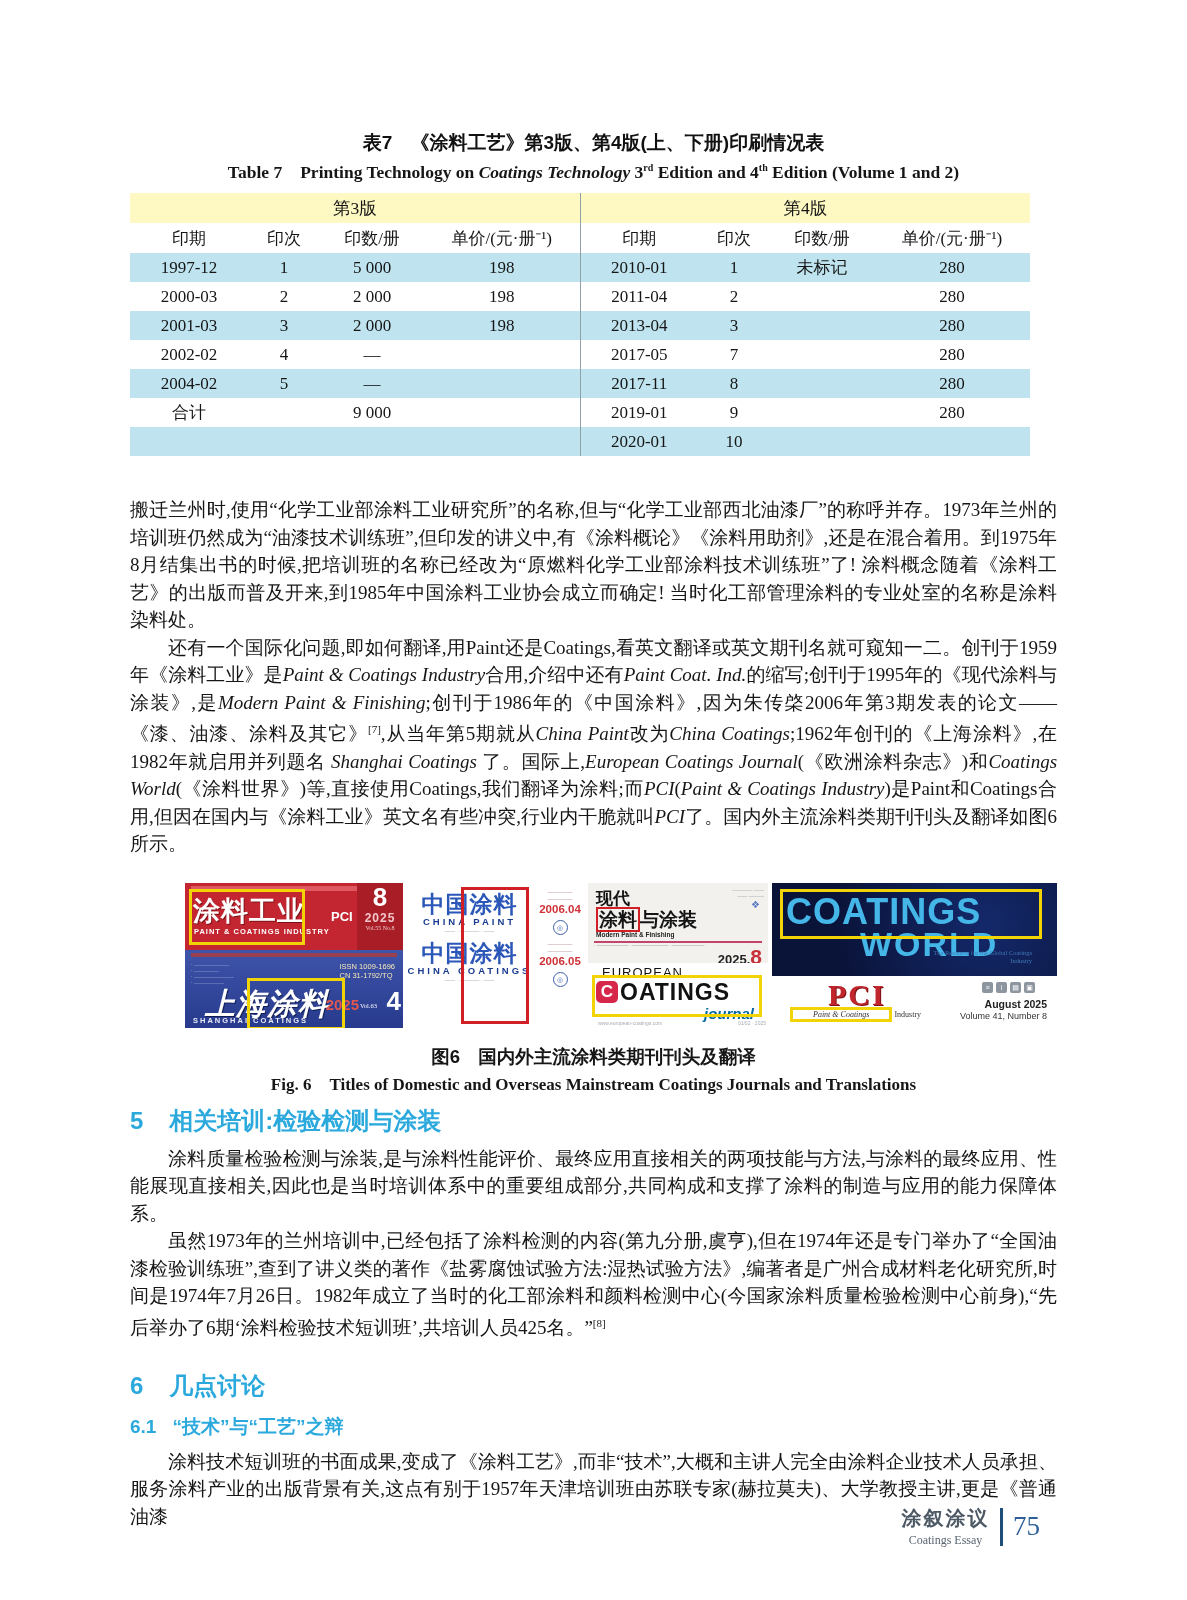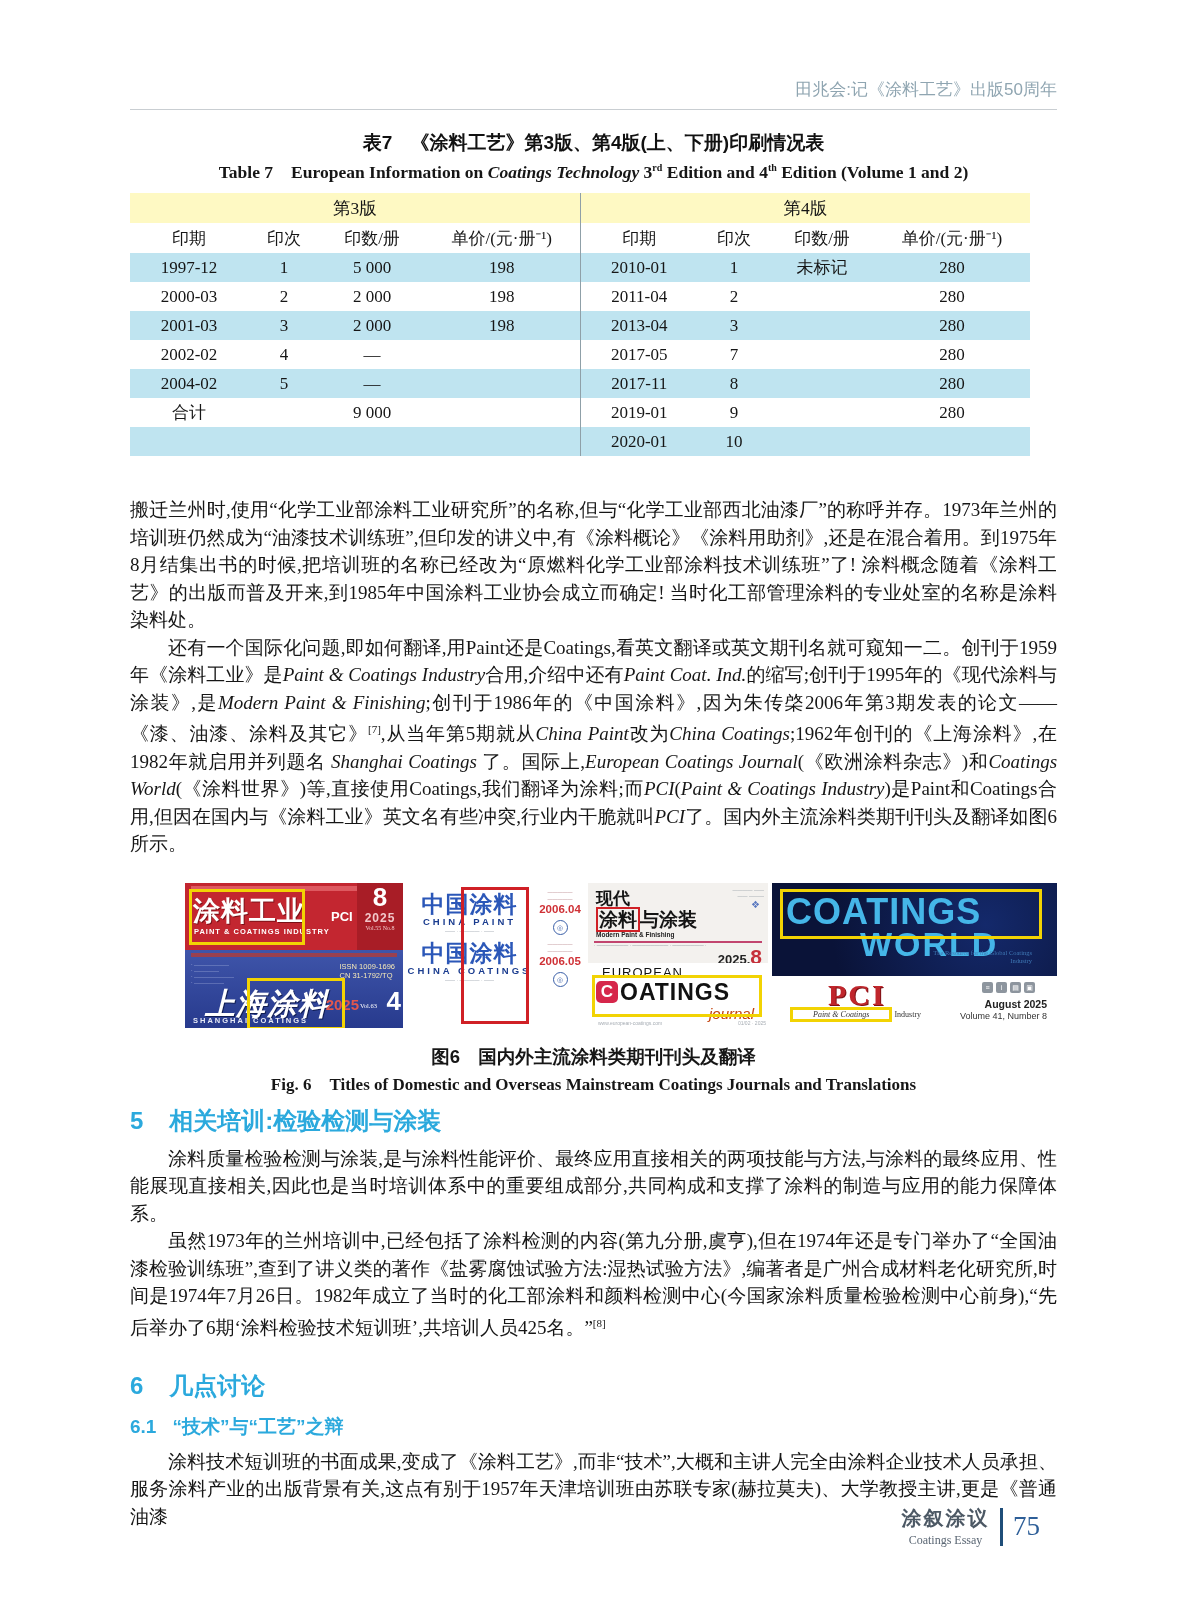--- a/index.html
+++ b/index.html
@@ -86,21 +86,21 @@
   .cd-pink{position:absolute;top:58px;left:6px;right:6px;height:7px;border-top:2px solid #c2456f;
            color:#8a8f96;font-size:4.5px;overflow:hidden;white-space:nowrap;}
   .cd-date{position:absolute;top:62px;right:6px;font-weight:bold;font-size:13px;color:#222;}
   .cd-date b{color:#c5303a;font-size:21px;font-weight:900;}
   .cd-euro{position:relative;height:65px;background:#fff;}
   .cd-eu1{position:absolute;top:2px;left:14px;font-weight:400;font-size:13px;color:#111;letter-spacing:1px;}
   .cd-row{position:absolute;top:16px;left:8px;display:flex;align-items:center;}
   .cd-c{display:inline-block;width:22px;height:22px;background:#d6274b;color:#fff;border-radius:5px;
         font-weight:900;font-size:17px;line-height:22px;text-align:center;}
   .cd-oat{font-weight:800;font-size:23px;color:#111;letter-spacing:1px;margin-left:2px;}
-  .cd-journal{position:absolute;top:42px;right:14px;color:#c2410c;font-weight:400;font-style:italic;font-size:15px;}
+  .cd-journal{position:absolute;top:42px;right:14px;color:#0369a1;font-weight:700;font-style:italic;font-size:15px;}
   .cd-url{position:absolute;bottom:2px;left:10px;color:#a7adb4;font-size:5px;}
   .cd-iss{position:absolute;bottom:2px;right:2px;color:#a7adb4;font-size:5px;}
   
   .cover-e{width:285px;}
   .ce-top{position:relative;height:93px;background:radial-gradient(circle at 75% 45%,#14296b,#0a1338 70%);}
   .ce-l1{position:absolute;top:12px;left:14px;color:#45b6e8;font-family:"Liberation Sans",sans-serif;
          font-weight:900;font-size:36px;letter-spacing:1px;line-height:34px;}
   .ce-l2{position:absolute;top:42px;left:88px;color:#45b6e8;font-family:"Liberation Sans",sans-serif;
          font-weight:900;font-size:34px;letter-spacing:2px;}
   .ce-tag{position:absolute;top:66px;left:160px;color:#3f78b5;font-size:6.5px;line-height:8px;text-align:right;width:100px;}
@@ -130,31 +130,28 @@
   .foot-cn{font-weight:bold;font-size:20px;color:#4c5864;letter-spacing:2px;}
   .foot-en{font-size:12px;color:#5a6673;margin-top:1px;}
   .foot-bar{width:3.5px;height:38px;background:#1f4e79;margin-right:10px;}
   .foot-num{font-size:27px;color:#2e5f98;}
 </style>
 </head>
 <body>
 
 <div class="page">
 
-  <div class="run-head">
-    <span>田兆会:记《涂料工艺》出版50周年</span>
-  </div>
 
   <div class="content">
 
     <div class="tbl-title-cn">
       <span>表7</span><span class="gap"></span><span>《涂料工艺》第3版、第4版(上、下册)印刷情况表</span>
     </div>
     <div class="tbl-title-en">
-      <span>Table 7</span><span class="gap"></span><span>European Information on </span><em>Coatings Technology</em><span> 3</span><sup>rd</sup><span> Edition and 4</span><sup>th</sup><span> Edition (Volume 1 and 2)</span>
+      <span>Table 7</span><span class="gap"></span><span>Printing Technology on </span><em>Coatings Technology</em><span> 3</span><sup>rd</sup><span> Edition and 4</span><sup>th</sup><span> Edition (Volume 1 and 2)</span>
     </div>
 
     <table class="t7">
       <colgroup>
         <col style="width:118px">
           <col style="width:72px">
           <col style="width:104px">
           <col style="width:156px">
         <col style="width:118px">
           <col style="width:72px">

